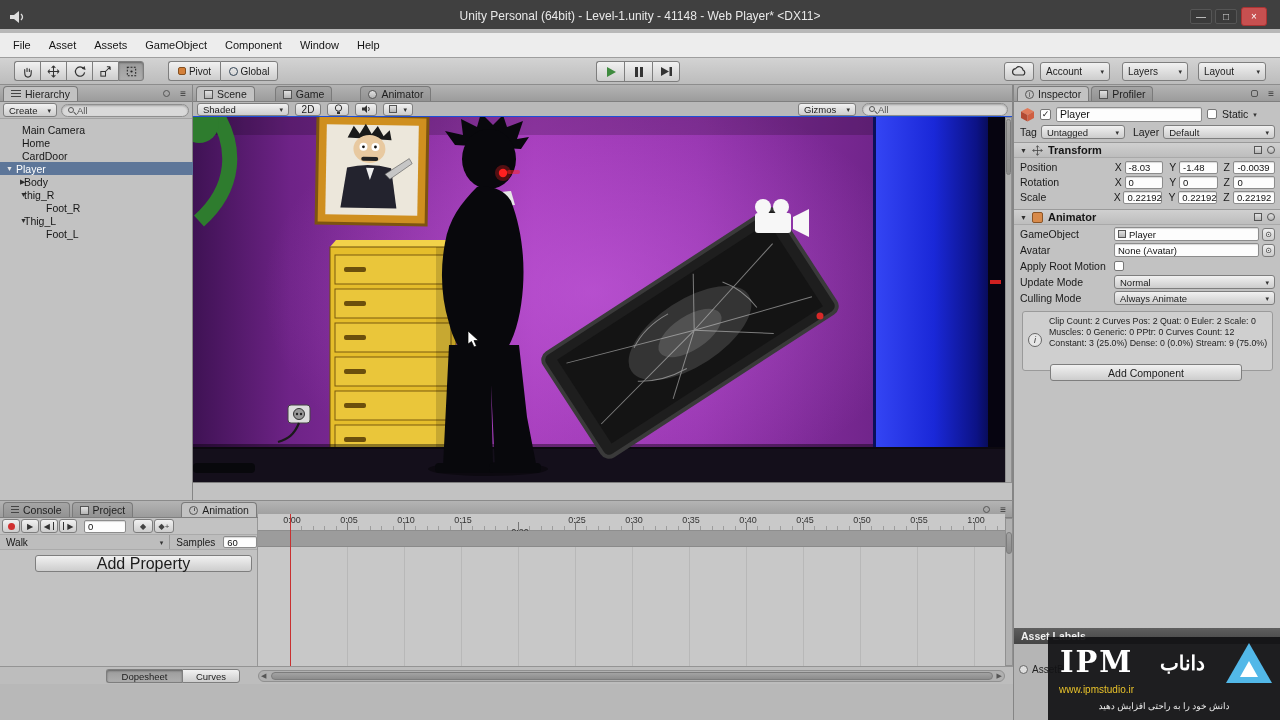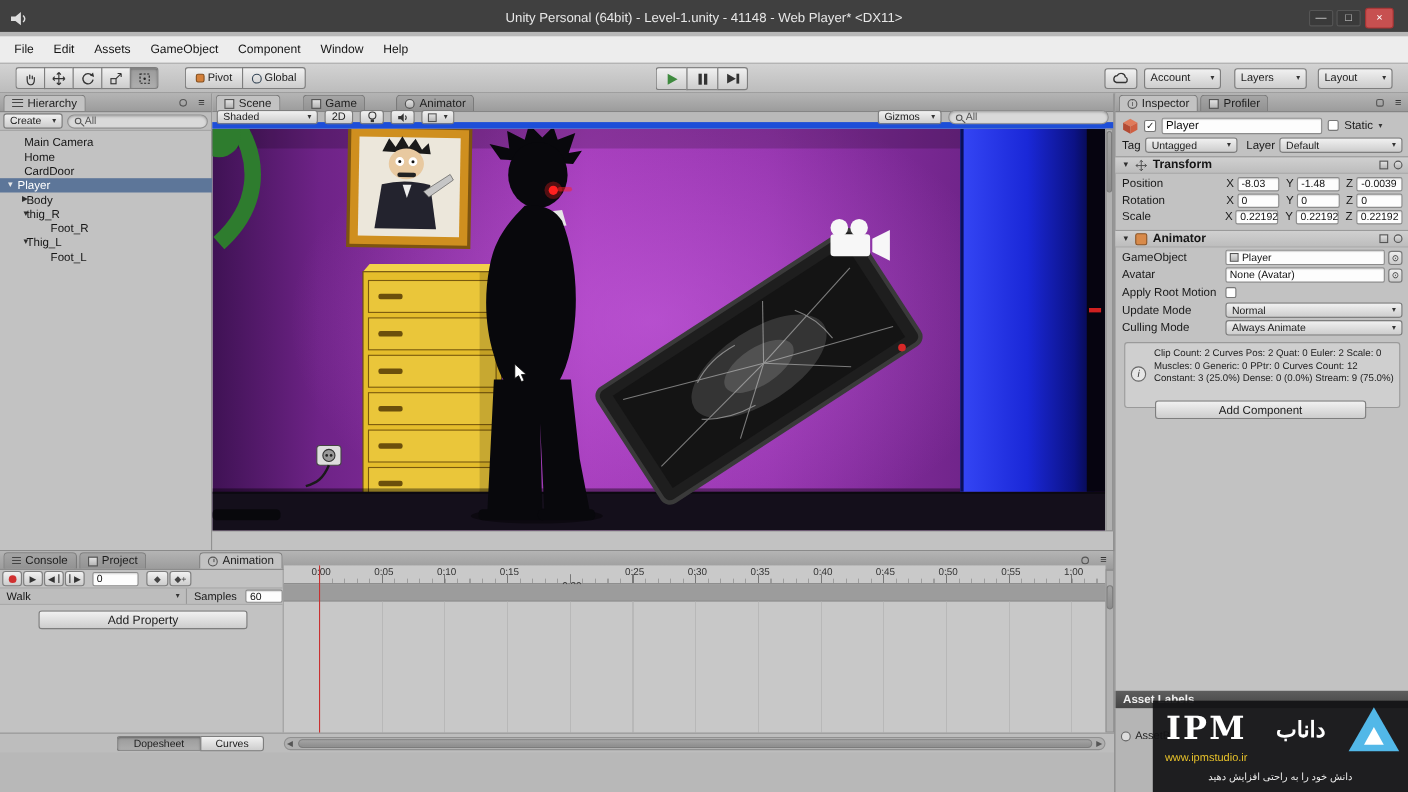--- a/index.html
+++ b/index.html
@@ -44,21 +44,21 @@
       <path d="M12 5 q3 3 0 6" stroke="#ddd" fill="none" stroke-width="1.3"></path>
     </svg>
   <div class="r" style="left:0;top:9px;width:100%;text-align:center;font-size:12px">Unity Personal (64bit) - Level-1.unity - 41148 - Web Player* &lt;DX11&gt;</div>
   <div class="r btn" style="left:1190px;top:9px;width:22px;height:15px;background:#3a3a3a;border-color:#555;color:#ddd;border-radius:2px">—</div>
   <div class="r btn" style="left:1215px;top:9px;width:22px;height:15px;background:#3a3a3a;border-color:#555;color:#ddd;border-radius:2px">□</div>
   <div class="r btn" style="left:1241px;top:7px;width:26px;height:19px;background:#c75050;border-color:#a33;color:#fff;border-radius:3px">×</div>
 </div>
 
 <div class="r flex" style="left:0;top:33px;width:1280px;height:25px;background:#ededed;border-bottom:1px solid #9e9e9e;padding-left:4px">
   <span style="padding:0 9px">File</span>
-  <span style="padding:0 9px">Edit</span>
+  <span style="padding:0 9px">Asset</span>
   <span style="padding:0 9px">Assets</span>
   <span style="padding:0 9px">GameObject</span>
   <span style="padding:0 9px">Component</span>
   <span style="padding:0 9px">Window</span>
   <span style="padding:0 9px">Help</span>
 </div>
 
 <div class="r" style="left:0;top:58px;width:1280px;height:27px;background:linear-gradient(#d3d3d3,#bcbcbc);border-bottom:1px solid #8d8d8d">
   <div class="r flex grp" style="left:14px;top:3px">
     <div class="btn" style="width:26px;height:20px">
@@ -209,21 +209,21 @@
       </div>
     <div class="tab" style="margin-left:18px">
         <span class="ticon"></span>
         <span>Game</span>
       </div>
     <div class="tab" style="margin-left:26px">
         <span class="ticon" style="border-radius:50%"></span>
         <span>Animator</span>
       </div>
   </div>
-  <div class="flex" style="height:15px;background:#b9b9b9;border-bottom:6px solid #1d4ed8;padding:0 4px;gap:6px">
+  <div class="flex" style="height:15px;background:#b9b9b9;border-bottom:1px solid #1d4ed8;padding:0 4px;gap:6px">
     <div class="btn dd" style="width:92px;height:13px;font-size:9.5px">
         <span>Shaded</span>
         <span class="caret">▾</span>
       </div>
     <div class="btn" style="width:26px;height:13px;font-size:10px">
         <span>2D</span>
       </div>
     <div class="btn" style="width:22px;height:13px">
         <svg width="9" height="11" viewBox="0 0 9 11">
           <circle cx="4.5" cy="4" r="3.2" stroke="#333" fill="none" stroke-width="1"></circle>
@@ -553,21 +553,21 @@
     <div class="flex" style="height:16px;border-top:1px solid #aaa;border-bottom:1px solid #aaa;background:#bdbdbd">
       <div class="flex dd" style="width:172px;height:100%;justify-content:space-between;padding:0 6px;font-size:10px;border-right:1px solid #999">
           <span>Walk</span>
           <span class="caret">▾</span>
         </div>
       <span class="lbl" style="margin-left:6px;font-size:10px">Samples</span>
       <div class="fld" style="width:34px;height:12px;margin-left:8px">
           <span>60</span>
         </div>
     </div>
-    <div class="r btn" style="left:35px;top:37px;width:190px;height:17px;font-size:11px">
+    <div class="r btn" style="left:35px;top:37px;width:217px;height:17px;font-size:16px">
         <span>Add Property</span>
       </div>
   </div>
 
   <div class="r" style="left:258px;top:13px;width:747px;height:17px;background:#c9c9c9;border-bottom:1px solid #8e8e8e;
        background-image:repeating-linear-gradient(90deg,#777 0 1px,transparent 1px 57px),repeating-linear-gradient(90deg,#9d9d9d 0 1px,transparent 1px 11.4px);
        background-size:747px 8px,747px 4px;background-repeat:no-repeat;background-position:32px bottom,32px bottom">
     <span class="r" style="left:20px;top:1px;width:28px;text-align:center;font-size:9px;color:#333">0:00</span>
     <span class="r" style="left:77px;top:1px;width:28px;text-align:center;font-size:9px;color:#333">0:05</span>
     <span class="r" style="left:134px;top:1px;width:28px;text-align:center;font-size:9px;color:#333">0:10</span>

